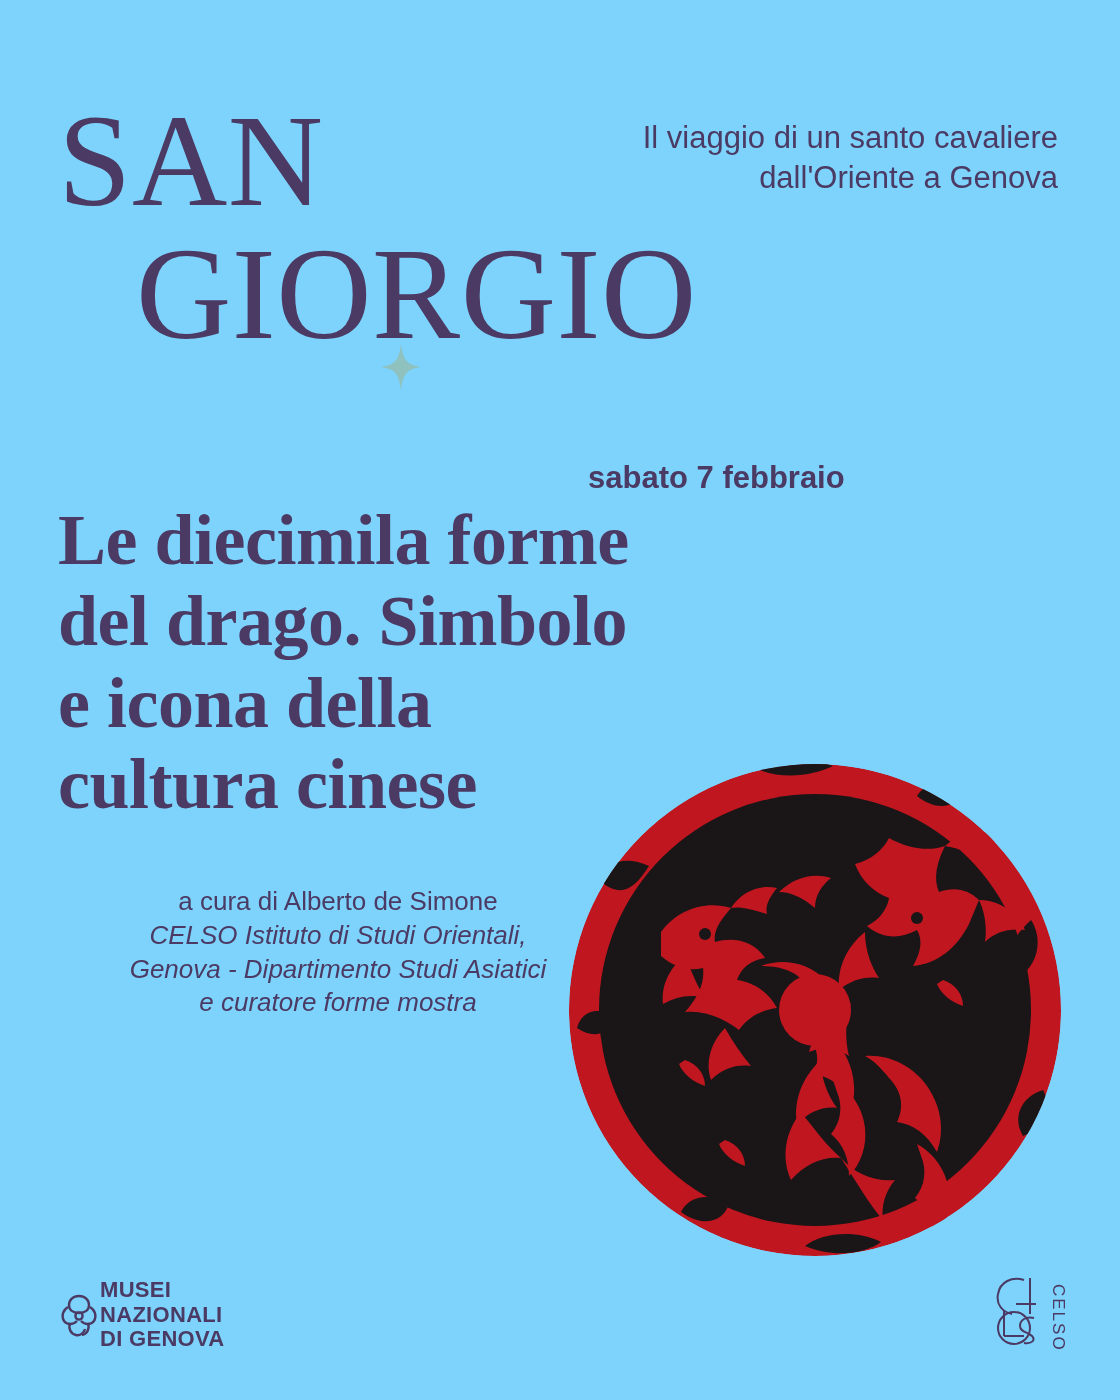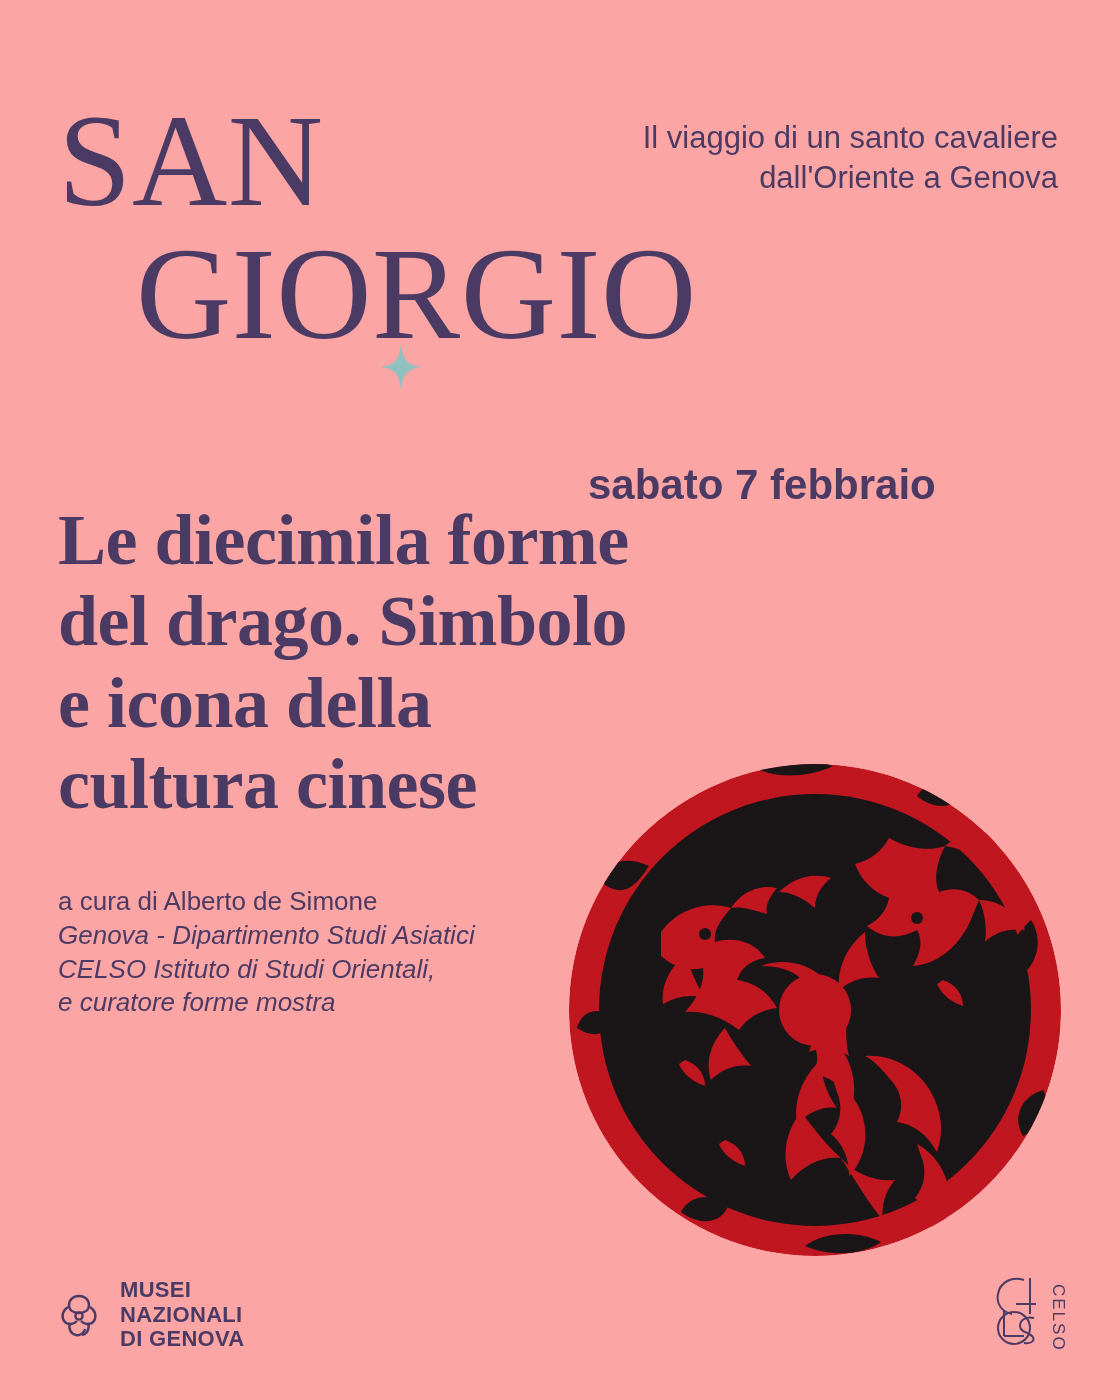--- a/index.html
+++ b/index.html
@@ -11,21 +11,21 @@
     height: 1400px;
     background: #8fc2bf;
     font-family: "Liberation Sans", sans-serif;
     overflow: hidden;
     position: relative;
   }
   .poster {
     position: relative;
     width: 1120px;
     height: 1400px;
-    background: #fca5a5;
+    background: #7dd3fc;
   }
 
   
   .title-block {
     position: absolute;
     left: 58px;
     top: 100px;
     width: 720px;
   }
   .title-line {
@@ -91,54 +91,55 @@
     font-family: Liberation Serif, serif;
   }
   .credits {
     position: absolute;
     left: 58px;
     top: 885px;
     width: 560px;
     color: #4b3a63;
     font-size: 26px;
     line-height: 1.3;
+    text-align: center;
   }
   .credits .line1 { font-style: normal; }
   .credits .ital { font-style: italic; }
 
   .date-block {
     position: absolute;
     right: 112px;
     top: 458px;
     width: 420px;
     text-align: left;
     color: #4b3a63;
     font-weight: bold;
-    font-size: 42px;
+    font-size: 31px;
     line-height: 1.3;
   }
   .date-inner { display: inline-block; text-align: left; }
 
   
   .medallion {
     position: absolute;
     left: 565px;
     top: 760px;
     width: 500px;
     height: 500px;
   }
 
   
   .musei-logo {
     position: absolute;
     left: 58px;
     bottom: 48px;
     display: flex;
     align-items: center;
-    gap: 20px;
+    gap: 0;
   }
   .musei-mark { width: 42px; height: 46px; }
   .musei-text {
     color: #4b3a63;
     font-weight: bold;
     font-size: 22px;
     line-height: 1.12;
     letter-spacing: 0.3px;
   }
   .celso-logo {
@@ -178,22 +179,22 @@
   <div class="subtitle">
     <div>Il viaggio di un santo cavaliere</div>
     <div>dall'Oriente a Genova</div>
   </div>
 
 
   <div class="event-title">Le diecimila forme del drago. Simbolo e icona della cultura cinese</div>
 
   <div class="credits">
     <div class="line1">a cura di Alberto de Simone</div>
+    <div class="ital">CELSO Istituto di Studi Orientali,</div>
     <div class="ital">Genova - Dipartimento Studi Asiatici</div>
-    <div class="ital">CELSO Istituto di Studi Orientali,</div>
     <div class="ital">e curatore forme mostra</div>
   </div>
 
   <div class="date-block">
     <div class="date-inner">
       <div>sabato 7 febbraio</div>
     </div>
   </div>
 
   <div class="medallion">

